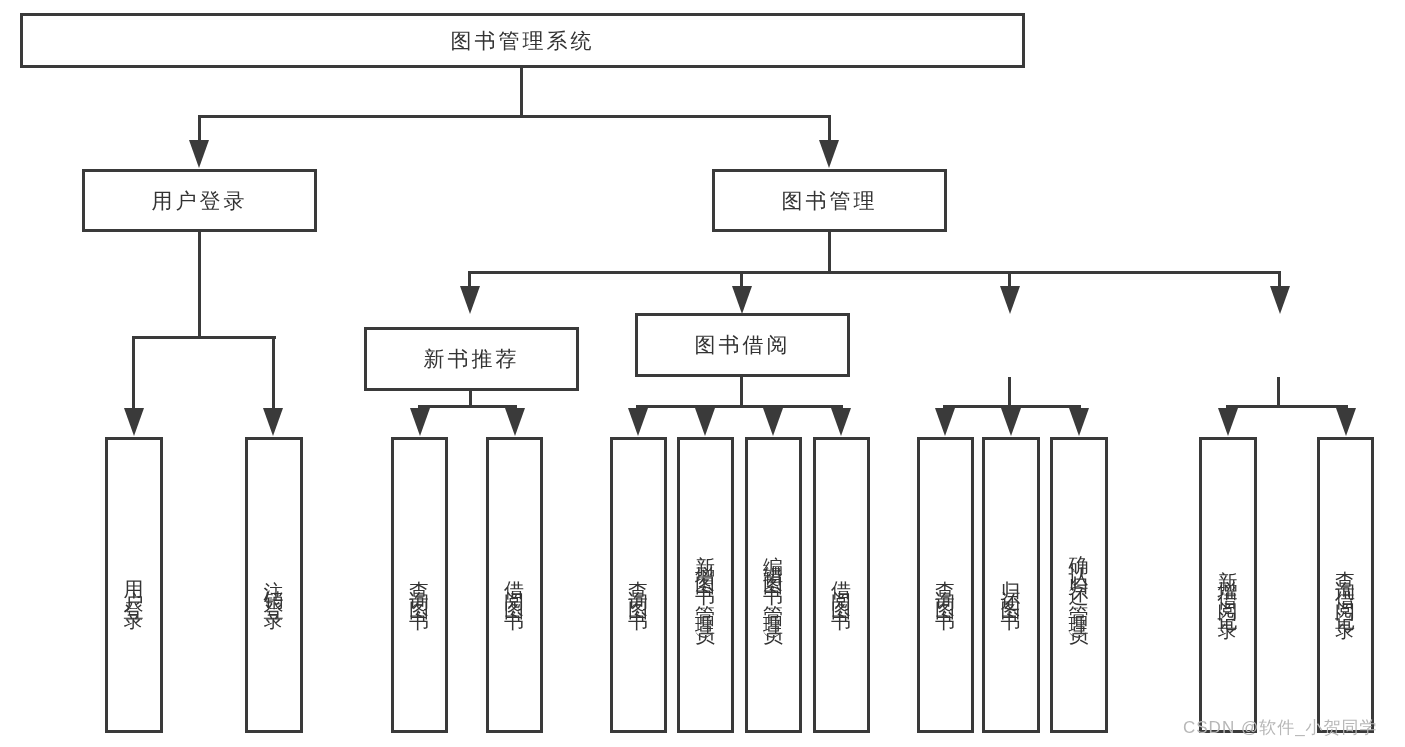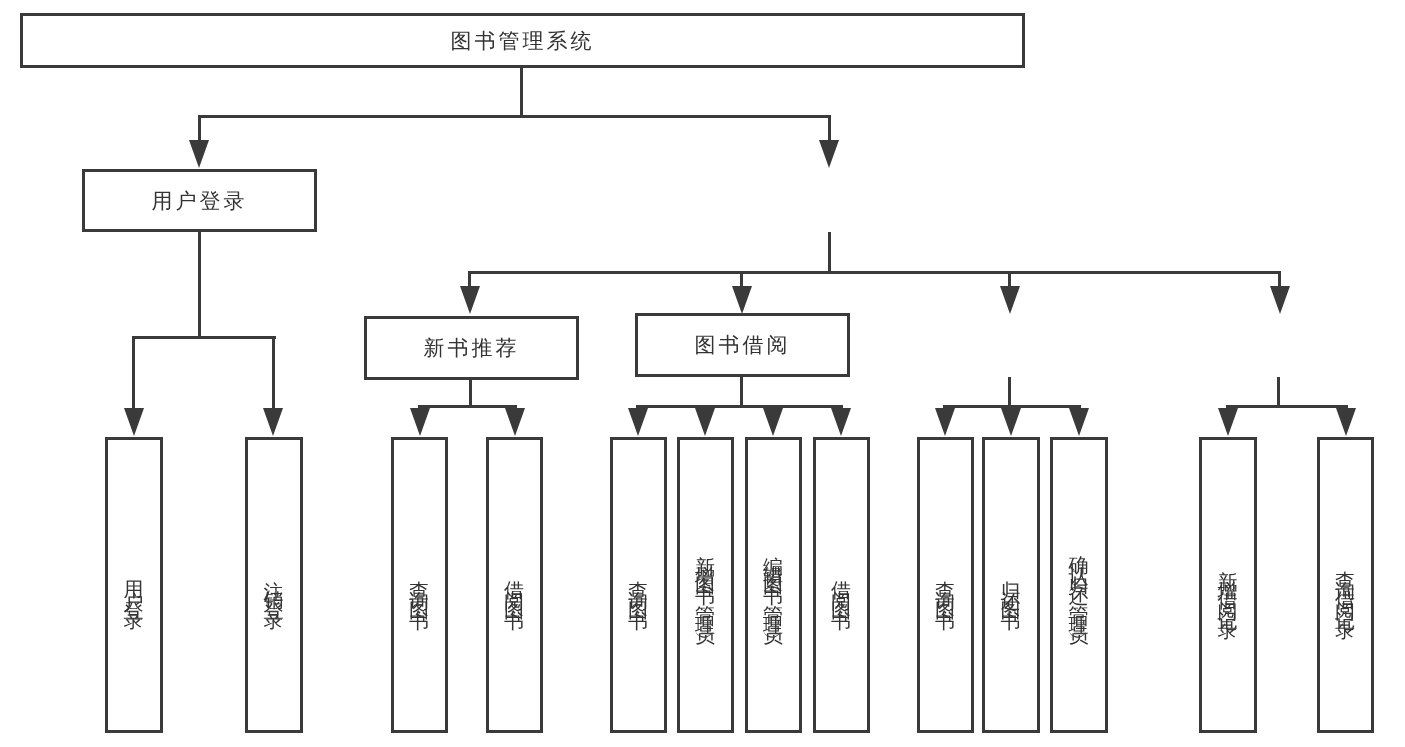--- a/index.html
+++ b/index.html
@@ -106,22 +106,23 @@
   <div class="arrow" style="left:1069px;top:408px"></div>
 
   <div class="v" style="left:1277px;top:377px;height:30px"></div>
   <div class="h" style="left:1226px;top:405px;width:122px"></div>
   <div class="arrow" style="left:1218px;top:408px"></div>
   <div class="arrow" style="left:1336px;top:408px"></div>
 
   <div class="node" style="left:20px;top:13px;width:1005px;height:55px">图书管理系统</div>
 
   <div class="node" style="left:82px;top:169px;width:235px;height:63px">用户登录</div>
+  <div class="node" style="left:712px;top:169px;width:235px;height:63px">图书管理</div>
 
-  <div class="node" style="left:364px;top:316px;width:215px;height:64px">新书推荐</div>
+  <div class="node" style="left:364px;top:327px;width:215px;height:64px">新书推荐</div>
   <div class="node" style="left:635px;top:313px;width:215px;height:64px">图书借阅</div>
 
   <div class="leaf" style="left:105px;width:58px">
     <span class="vtext">用户登录</span>
   </div>
   <div class="leaf" style="left:245px;width:58px">
     <span class="vtext">注销登录</span>
   </div>
 
   <div class="leaf" style="left:391px;width:57px">
@@ -154,14 +155,15 @@
     <span class="vtext">确认归还（管理员）</span>
   </div>
 
   <div class="leaf" style="left:1199px;width:58px">
     <span class="vtext">新增借阅记录</span>
   </div>
   <div class="leaf" style="left:1317px;width:57px">
     <span class="vtext">查询借阅记录</span>
   </div>
 
+  <div class="watermark">CSDN @软件_小贺同学</div>
 
 </div>
 
 </body></html>

